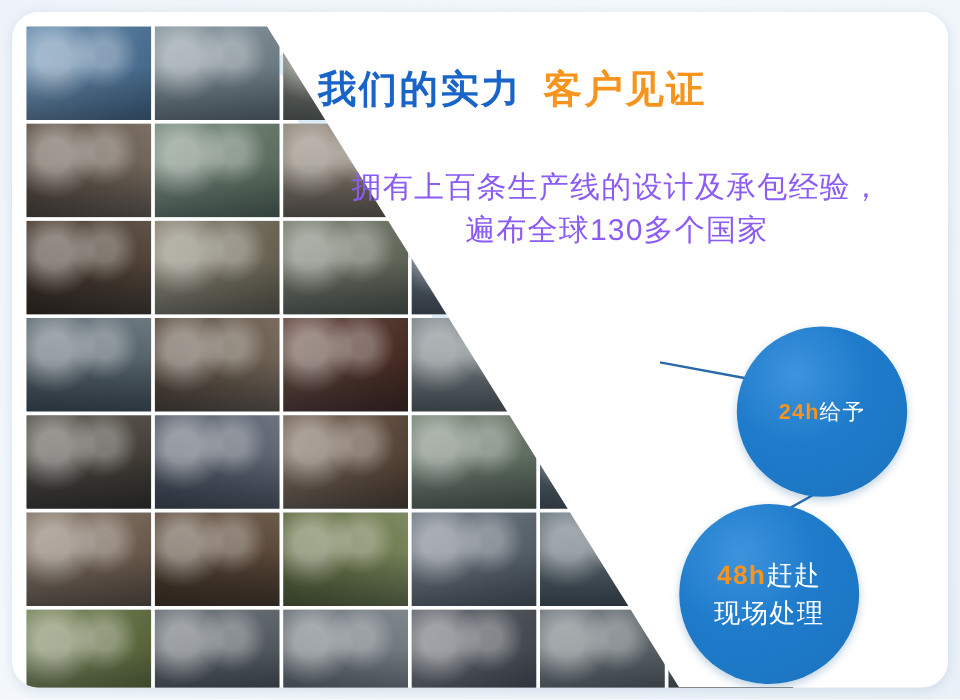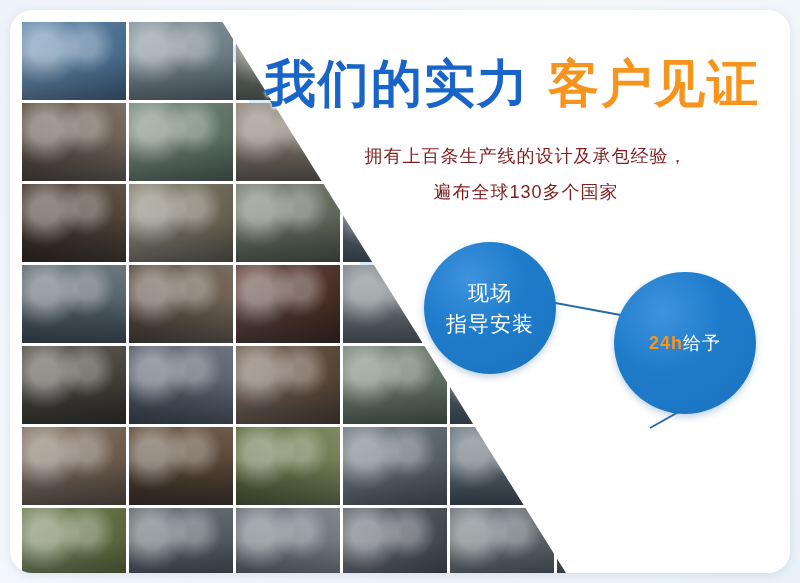--- a/index.html
+++ b/index.html
@@ -41,29 +41,29 @@
   
   .wedge{
     position:absolute;left:0;top:0;width:780px;height:563px;
     background:#ffffff;pointer-events:none;
     clip-path:polygon(205px 0, 780px 0, 780px 563px, 556px 563px);
   }
 
   
   .headline{
     position:absolute;left:255px;top:48px;width:520px;
-    font-size:51px;font-weight:bold;letter-spacing:2px;
+    font-size:32px;font-weight:bold;letter-spacing:2px;
     line-height:1;white-space:nowrap;
   }
   .h-blue{color:#1864c8;text-shadow:0 2px 3px rgba(255,255,255,.9);}
   .h-orange{color:#f7941e;text-shadow:0 2px 3px rgba(255,255,255,.9);margin-left:18px;}
 
   .sub{
-    position:absolute;left:256px;top:128px;width:520px;
-    text-align:center;color:#7f1d1d;font-size:18px;line-height:36px;
+    position:absolute;left:244px;top:128px;width:520px;
+    text-align:center;color:#8b5cf6;font-size:25px;line-height:36px;
     letter-spacing:1px;
   }
 
   
   .bubble{
     position:absolute;border-radius:50%;
     background:radial-gradient(circle at 34% 28%,#3e93dd 0%,#1f7ccb 42%,#1a72bf 100%);
     color:#ffffff;display:flex;flex-direction:column;
     align-items:center;justify-content:center;
     text-align:center;font-size:21px;line-height:31px;letter-spacing:1px;
@@ -238,26 +238,28 @@
     <div class="sub">
       <div>拥有上百条生产线的设计及承包经验，</div>
       <div>遍布全球130多个国家</div>
     </div>
 
     <svg class="connector" viewBox="0 0 800 583" xmlns="http://www.w3.org/2000/svg">
       <line x1="540" y1="292" x2="616" y2="306" stroke="#2a6aa8" stroke-width="2"></line>
       <line x1="672" y1="400" x2="640" y2="418" stroke="#2a6aa8" stroke-width="2"></line>
     </svg>
 
-    <div class="bubble b1">
-      <div>现场</div>
-      <div>指导安装</div>
-    </div>
 
     <div class="bubble b2">
       <div>
         <span class="hl">24h</span><span>给予</span>
       </div>
     </div>
 
+    <div class="bubble b3">
+      <div>
+        <span class="hl">48h</span><span>赶赴</span>
+      </div>
+      <div>现场处理</div>
+    </div>
 
   </div>
 </div>
 
 </body></html>

